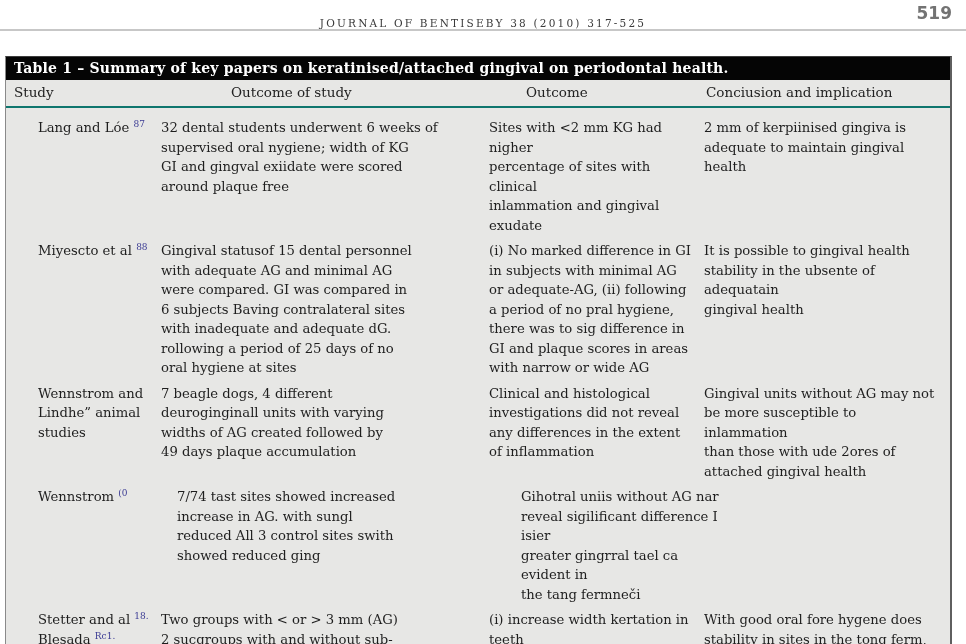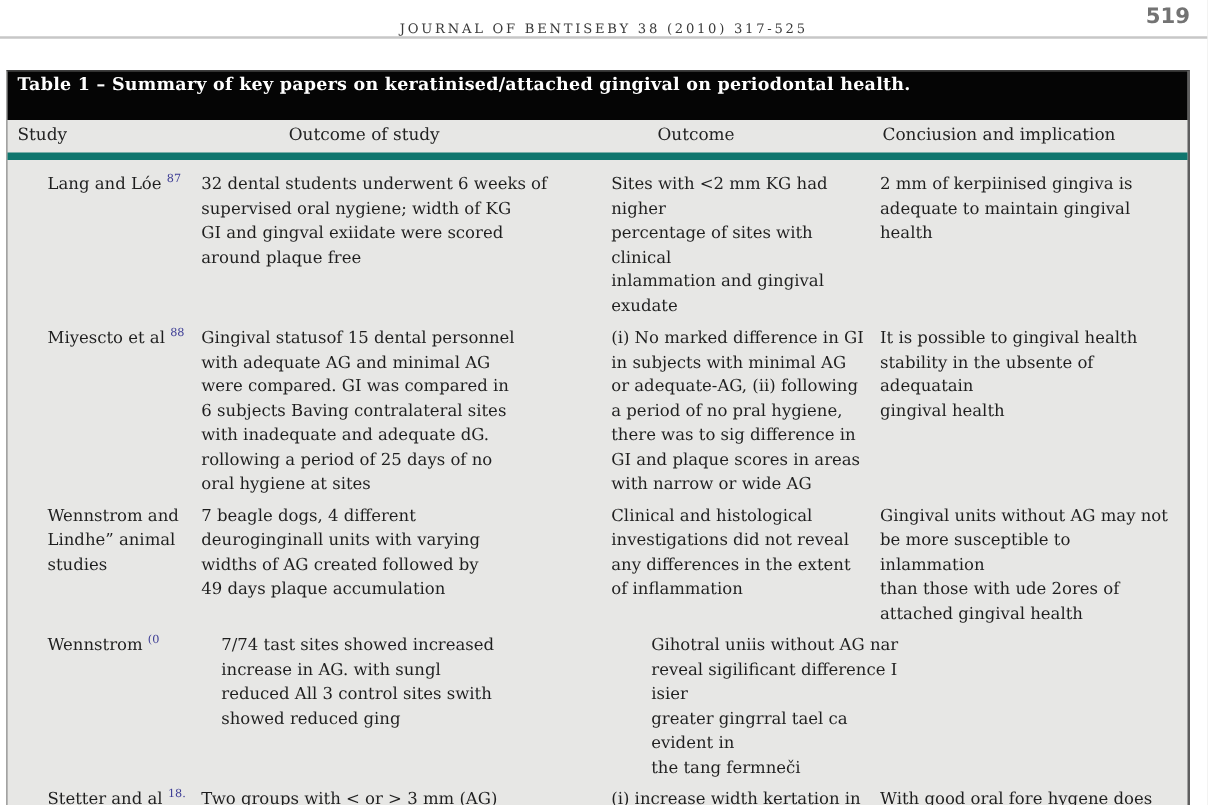--- a/index.html
+++ b/index.html
@@ -22,26 +22,26 @@
     position:absolute; top:29px; left:0; width:966px; height:2px; background:#c7c7c7;
   }
   .table-wrap {
     position:absolute; left:5px; top:56px; width:947px;
     background:#e7e7e5; box-sizing:border-box;
     border-left:1px solid #8a8a8a; border-right:2px solid #5f5f5f;
     border-bottom:3px solid #3d3d3d; border-top:1px solid #3d3d3d;
   }
   .title-bar {
     background:#050505; color:#ffffff; font-weight:bold; font-size:14px;
-    padding:3px 8px 20px 8px; letter-spacing:0.2px;
+    padding:3px 8px 4px 8px; letter-spacing:0.2px;
   }
   .grid4 { display:grid; grid-template-columns:155px 328px 215px 1fr; }
   .header-row {
     font-size:13.5px; padding:4px 0 6px 0; color:#222;
-    border-bottom:6px solid #0f766e;
+    border-bottom:2px solid #0f766e;
   }
   .h0 { padding-left:8px; }
   .h1 { padding-left:70px; }
   .h2 { padding-left:37px; }
   .h3 { padding-left:2px; }
   .trow {
     font-size:13.2px; line-height:19.5px; box-sizing:border-box; padding-top:6px;
   }
   .tbody .trow:nth-of-type(1) { min-height:95px; padding-top:10px; }
   .tbody .trow:nth-of-type(2) { min-height:137px; }

